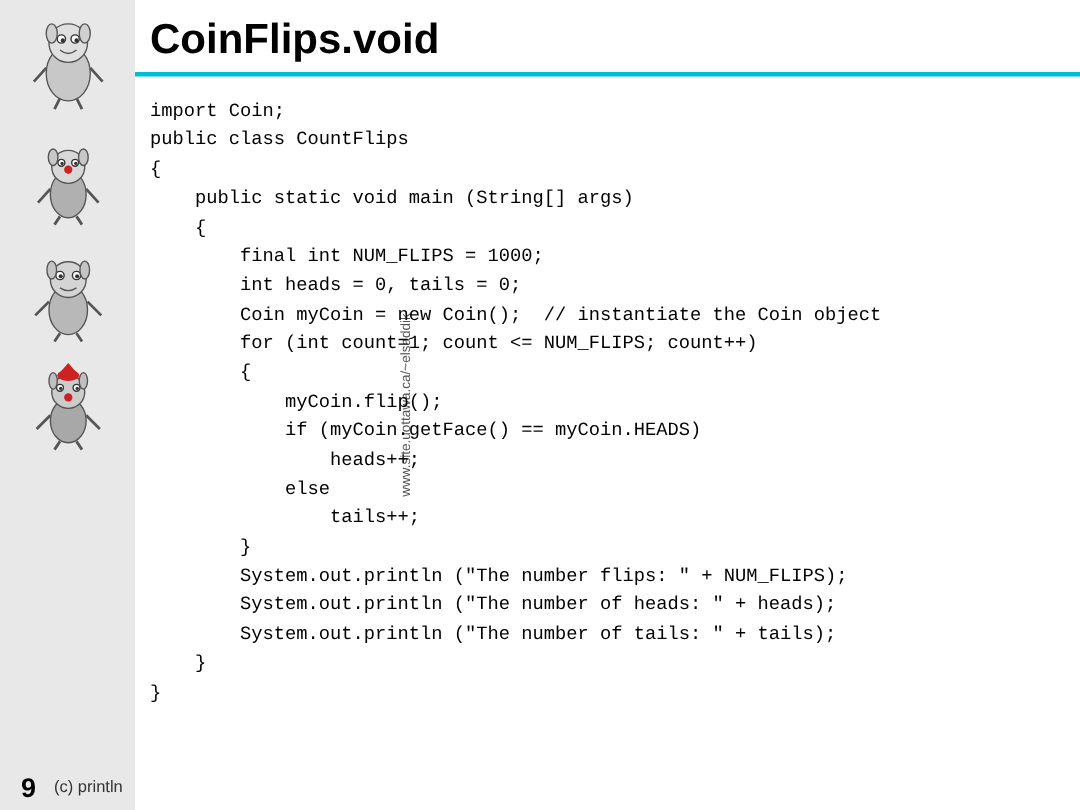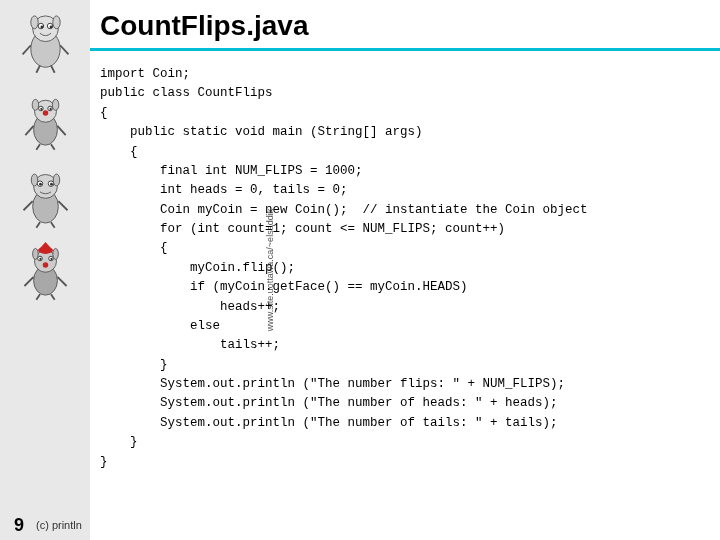--- a/index.html
+++ b/index.html
@@ -183,21 +183,21 @@
     <line x1="17" y1="43" x2="7" y2="53" stroke="#555" stroke-width="2"></line>
     <line x1="43" y1="43" x2="53" y2="53" stroke="#555" stroke-width="2"></line>
     <line x1="24" y1="62" x2="20" y2="68" stroke="#555" stroke-width="2"></line>
     <line x1="36" y1="62" x2="40" y2="68" stroke="#555" stroke-width="2"></line>
   </svg>
 
   <div id="sidebar-url">www.site.uottawa.ca/~elsaddik</div>
 </div>
 
 <div id="title-bar">
-  <h1>CountFlips.java</h1>
+  <h1>CoinFlips.void</h1>
 </div>
 
 <div id="main-content">
   <div id="code-block">import Coin;
 public class CountFlips
 {
     public static void main (String[] args)
     {
         final int NUM_FLIPS = 1000;
         int heads = 0, tails = 0;

